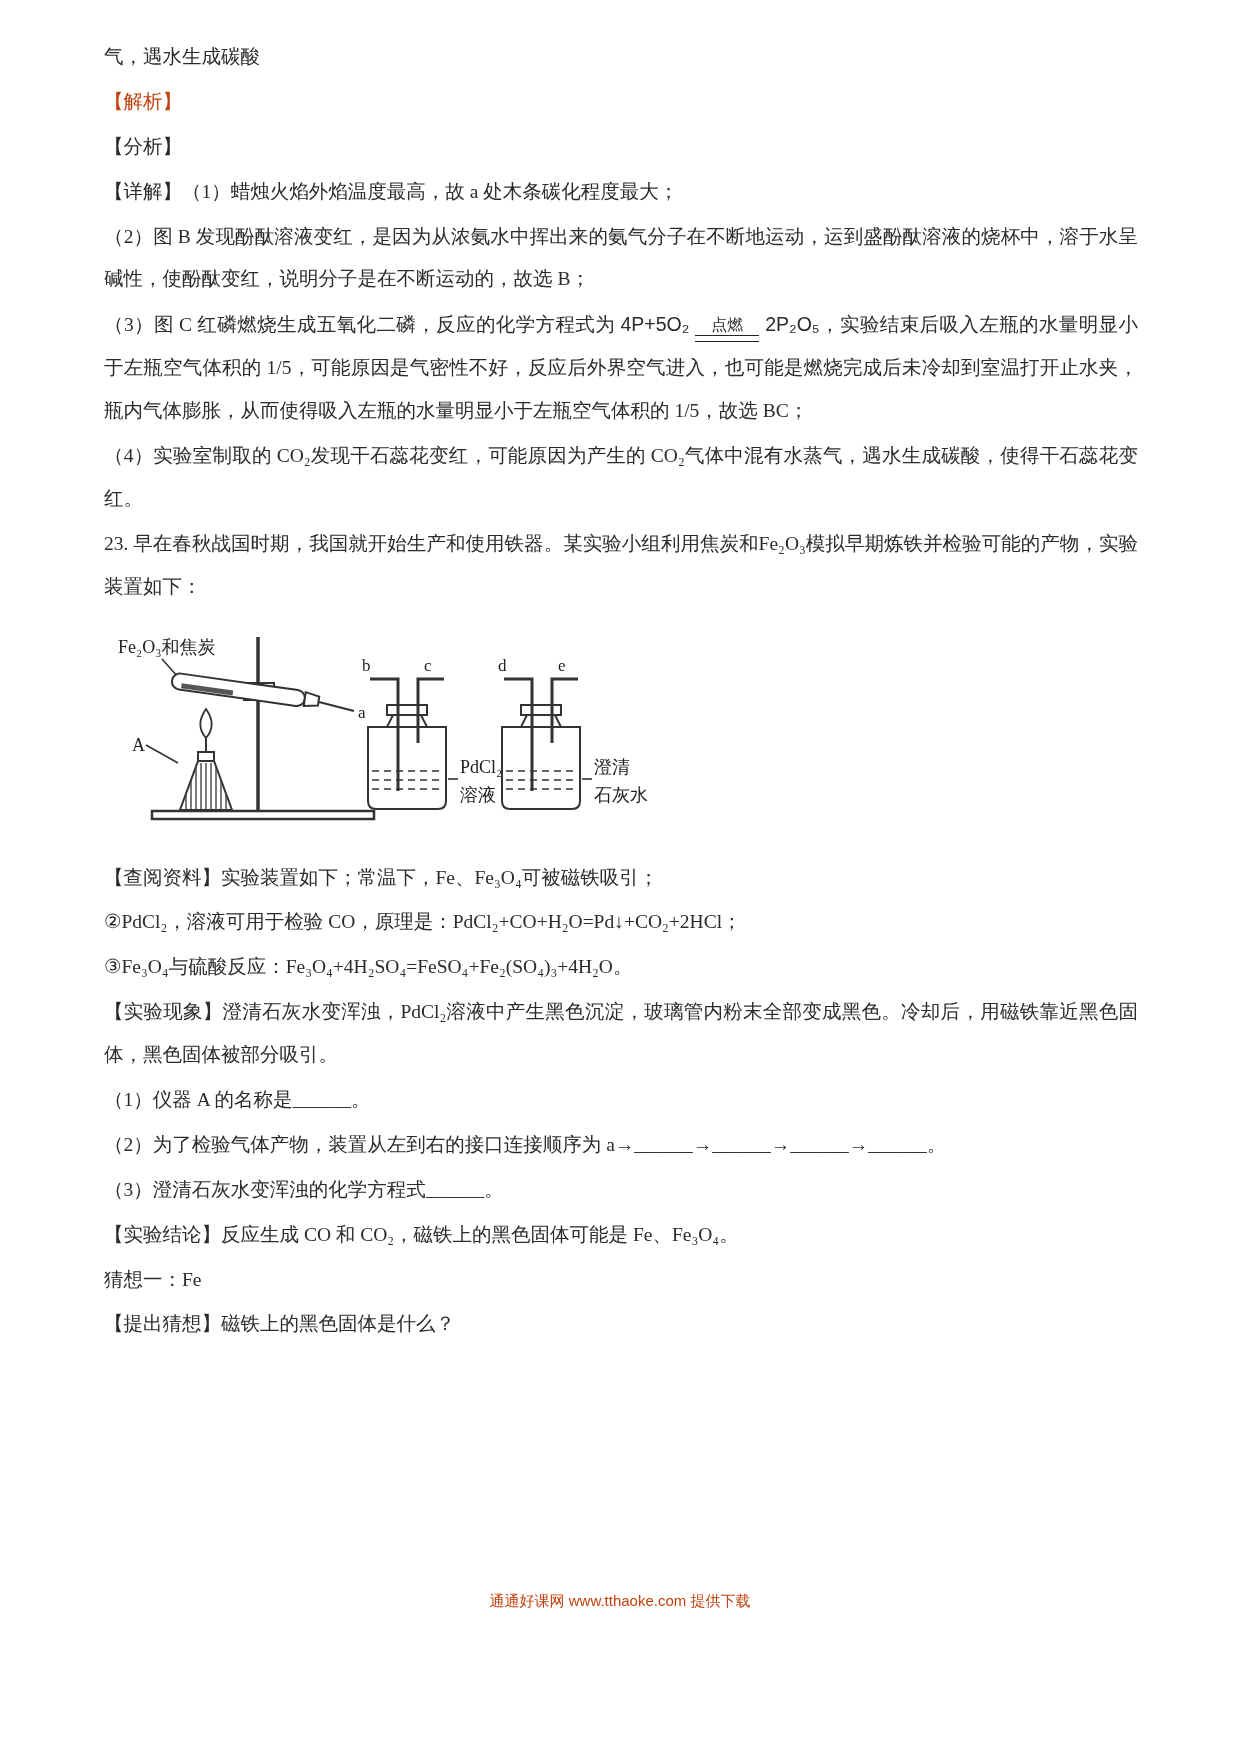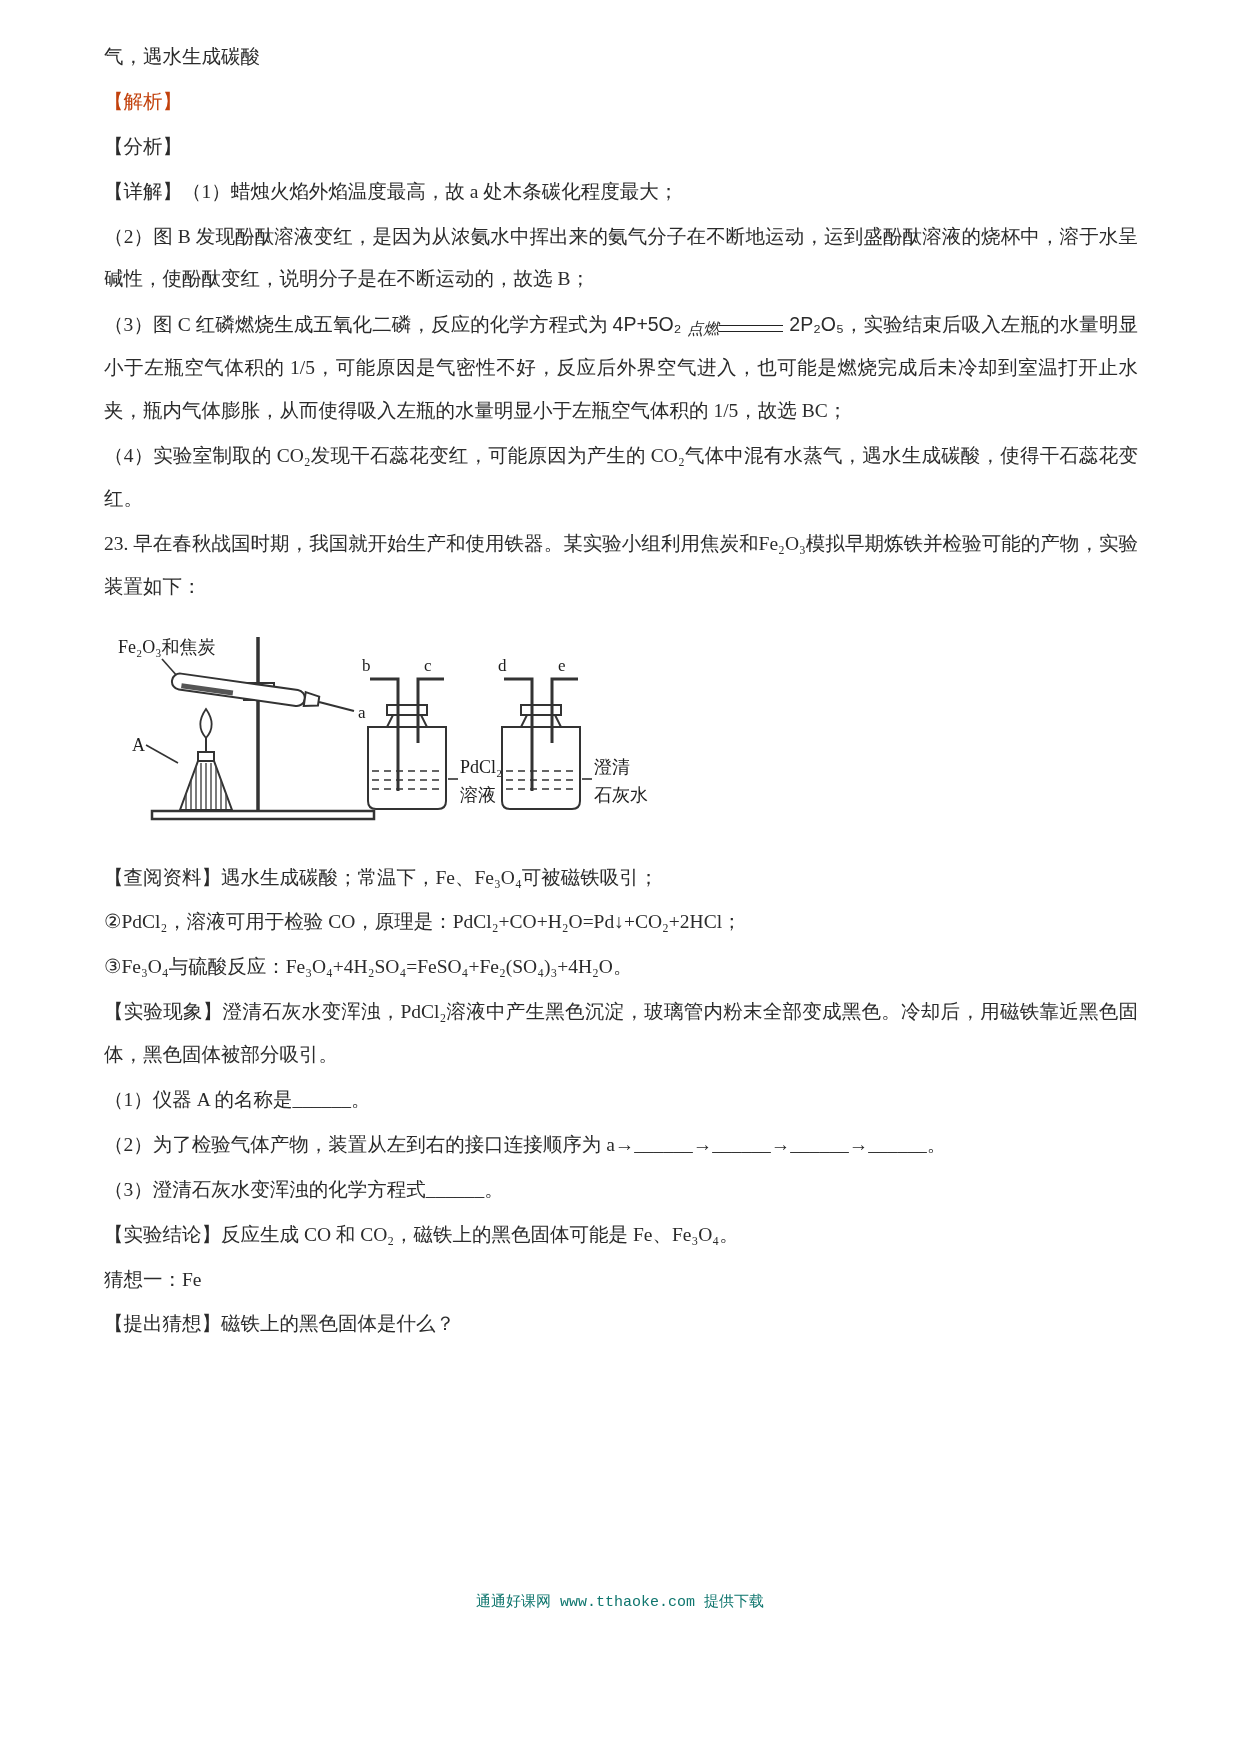--- a/index.html
+++ b/index.html
@@ -18,36 +18,36 @@
     line-height:2.2;
     text-align:justify;
   }
   .content p { margin:0 0 2px 0; }
   .label-blue { color:#c2410c; }
 
   
   .eq { white-space:nowrap; }
   .eq-f { font-family:Liberation Sans, sans-serif; }
   .eq-mid {
-    display:inline-flex; flex-direction:row; align-items:center;
-    vertical-align:middle; margin:0 6px; position:relative; top:2px;font-style:italic;
+    display:inline-flex; flex-direction:column; align-items:center;
+    vertical-align:middle; margin:0 6px; position:relative; top:2px;
   }
   .eq-cond { font-size:16px; line-height:1.25; }
   .eq-line { width:64px; height:7px; border-top:1.6px solid #222; border-bottom:1.6px solid #222; }
 
   .diagram { margin:12px 0 18px 2px; }
   .diagram svg { display:block; }
   .diagram text { font-size:18px; fill:#1e1e1e; font-family:"Liberation Serif","DejaVu Serif",serif; }
   .diagram text.port { font-size:17px; }
 
   .footer {
     position:absolute; top:1592px; left:0; width:100%;
     text-align:center;
-    font-size:15px; color:#0f766e;
-    font-family:Liberation Mono, monospace;
+    font-size:15px; color:#c2410c;
+    font-family:Liberation Sans, sans-serif;
   }
 </style>
 </head>
 <body>
 
 <div class="page">
   <div class="content">
 
     <p>气，遇水生成碳酸</p>
     <p class="label-blue">【解析】</p>
@@ -137,21 +137,21 @@
           <polyline points="446,122 446,58 472,58" fill="none" stroke="#333" stroke-width="3"></polyline>
           <text class="port" x="392" y="50">d</text>
           <text class="port" x="452" y="50">e</text>
           <line x1="476" y1="158" x2="486" y2="158" stroke="#333" stroke-width="1.6"></line>
           <text x="488" y="152">澄清</text>
           <text x="488" y="180">石灰水</text>
         </g>
       </svg>
     </figure>
 
-    <p>【查阅资料】遇水生成碳酸；常温下，Fe、Fe₃O₄可被磁铁吸引；</p>
+    <p>【查阅资料】实验装置如下；常温下，Fe、Fe₃O₄可被磁铁吸引；</p>
     <p>②PdCl₂，溶液可用于检验 CO，原理是：PdCl₂+CO+H₂O=Pd↓+CO₂+2HCl；</p>
     <p>③Fe₃O₄与硫酸反应：Fe₃O₄+4H₂SO₄=FeSO₄+Fe₂(SO₄)₃+4H₂O。</p>
     <p>【实验现象】澄清石灰水变浑浊，PdCl₂溶液中产生黑色沉淀，玻璃管内粉末全部变成黑色。冷却后，用磁铁靠近黑色固体，黑色固体被部分吸引。</p>
     <p>（1）仪器 A 的名称是______。</p>
     <p>（2）为了检验气体产物，装置从左到右的接口连接顺序为 a→______→______→______→______。</p>
     <p>（3）澄清石灰水变浑浊的化学方程式______。</p>
     <p>【实验结论】反应生成 CO 和 CO₂，磁铁上的黑色固体可能是 Fe、Fe₃O₄。</p>
     <p>猜想一：Fe</p>
     <p>【提出猜想】磁铁上的黑色固体是什么？</p>
   </div>

